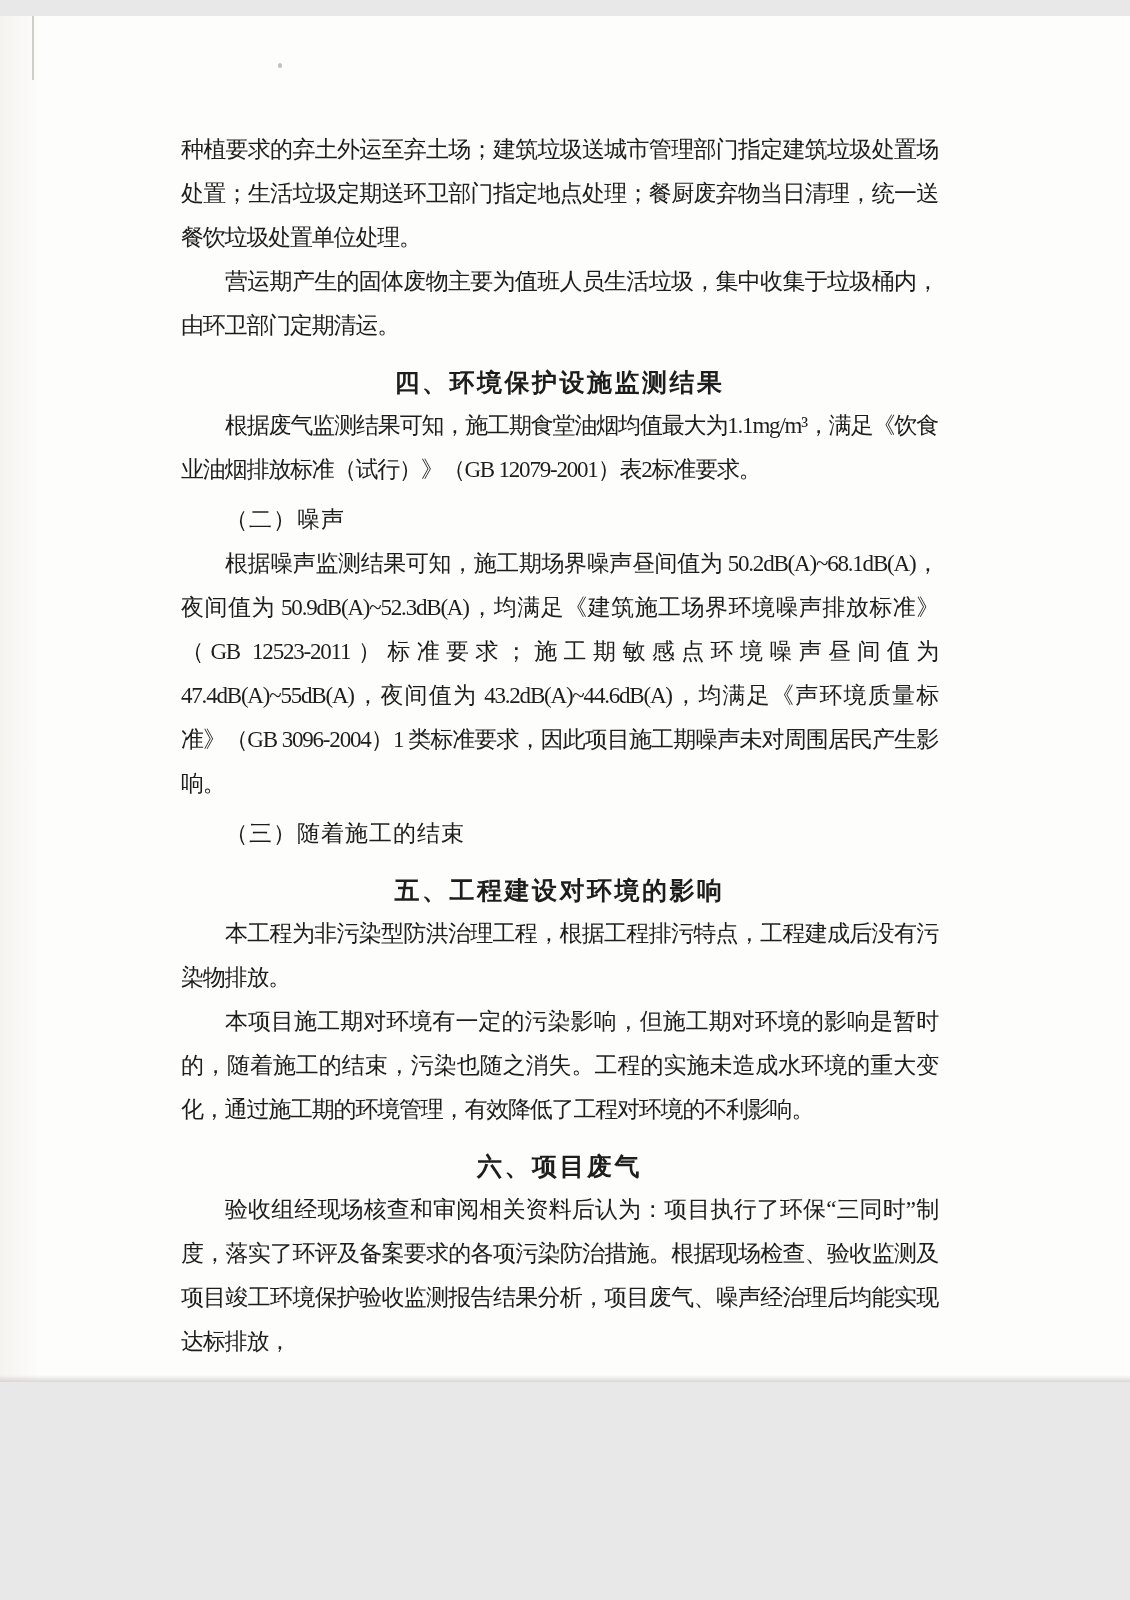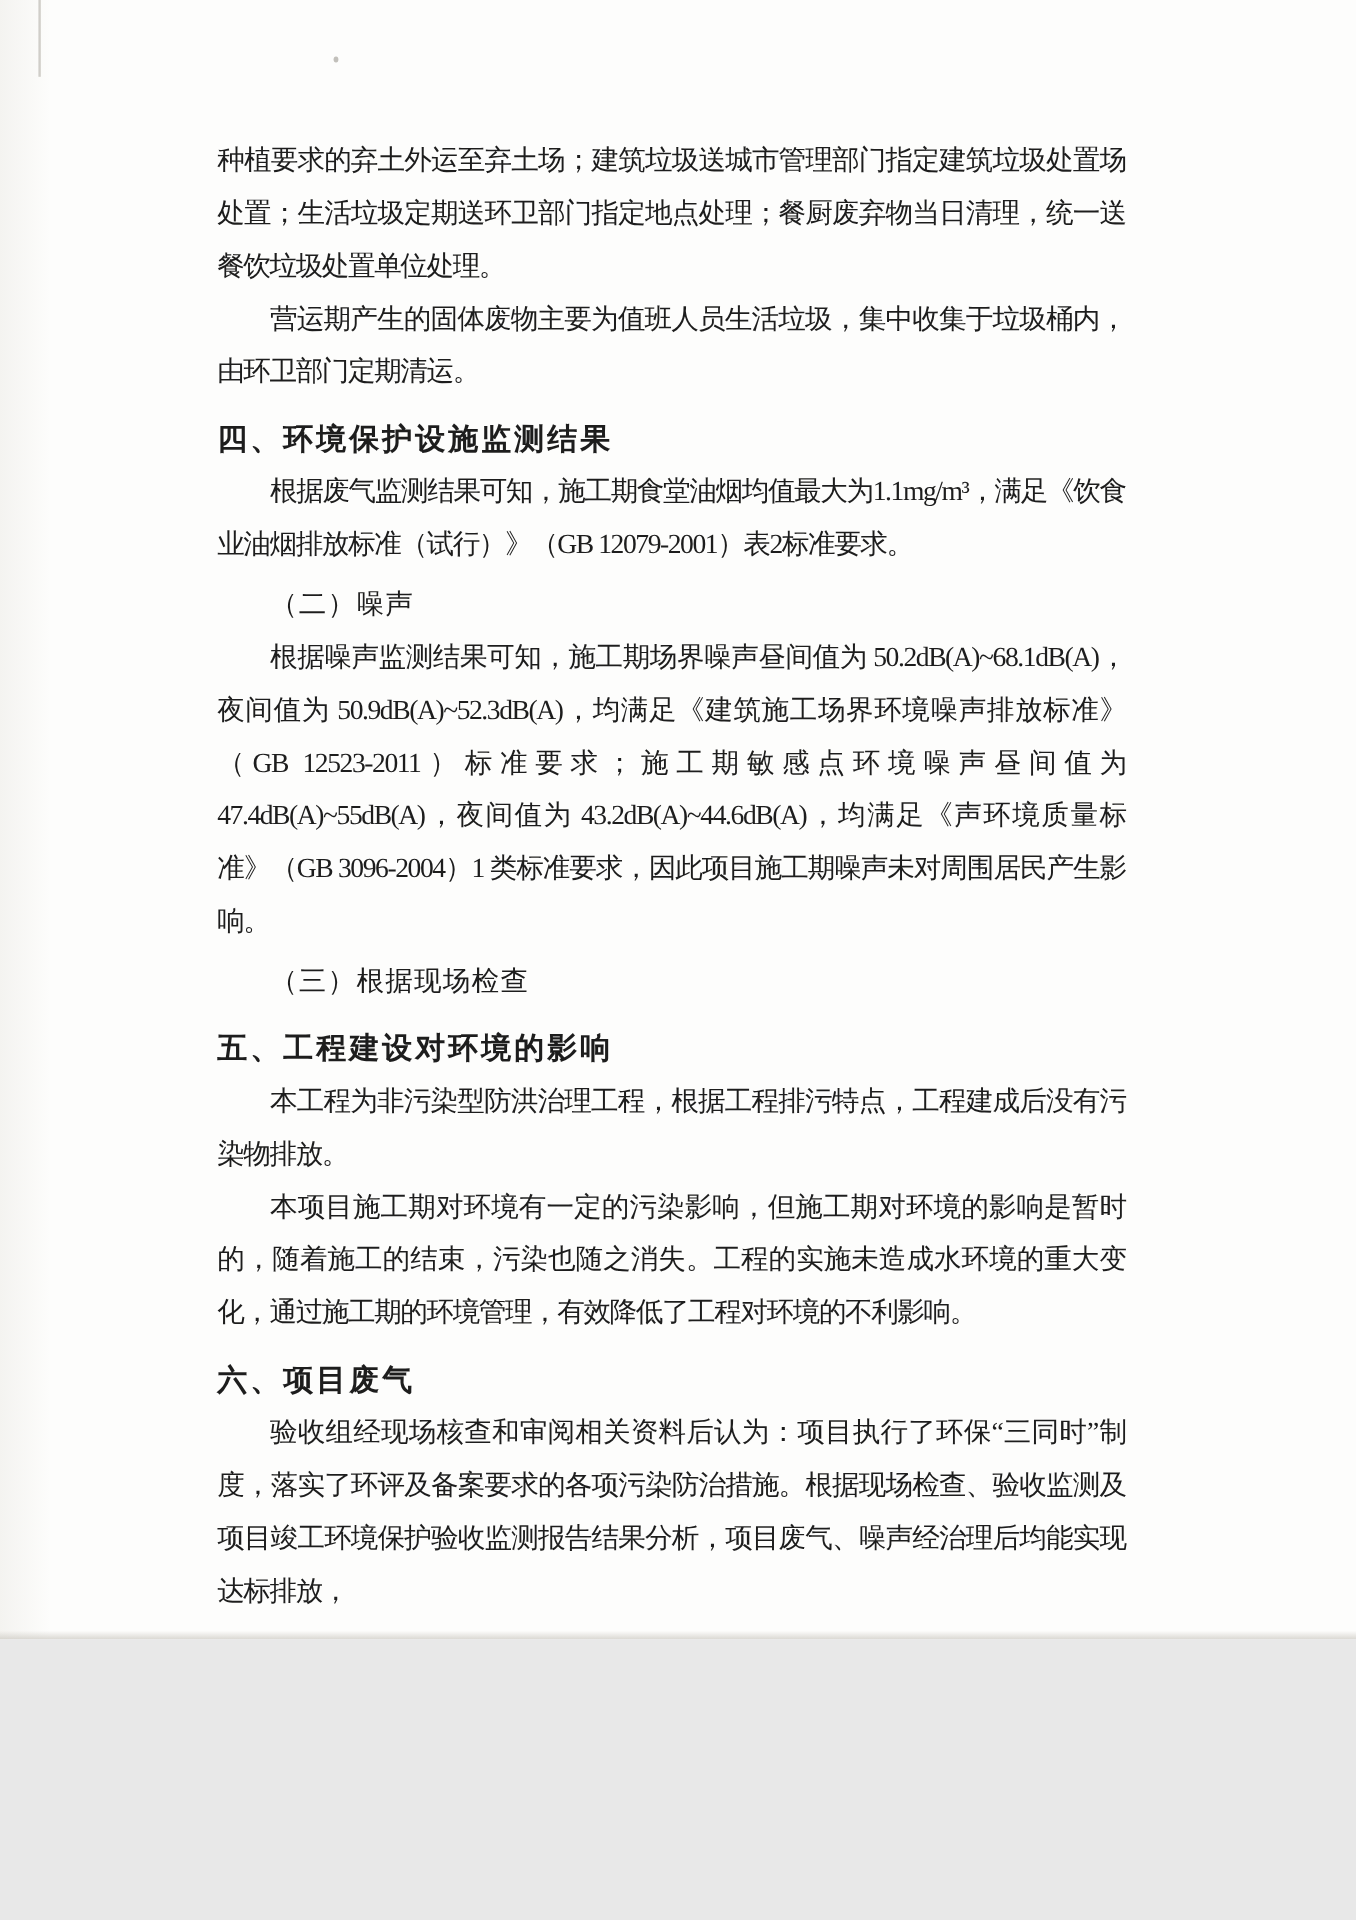--- a/index.html
+++ b/index.html
@@ -1,20 +1,20 @@
 <!DOCTYPE html>
 <html><head>
 <meta charset="utf-8">
 <style>
   html, body { margin: 0; padding: 0; background: #e8e8e8; }
   .page {
     position: relative;
     width: 1130px;
     height: 1366px;
-    margin: 0 auto;
+    margin: 16px auto;
     background: linear-gradient(90deg, #f4f3f0 0px, #fdfdfc 42px, #fdfdfc 100%);
     color: #1d1d1d;
     font-family: "Liberation Serif", "DejaVu Serif", serif;
     overflow: hidden;
   }
   .content {
     position: absolute;
     left: 181px;
     top: 112px;
     width: 757px;
@@ -26,21 +26,21 @@
     text-align: justify;
     color: #1d1d1d;
   }
   .blk.para-indent { text-indent: 44px; }
   .blk.heading {
     font-family: "Liberation Sans", "DejaVu Sans", sans-serif;
     font-weight: bold;
     font-size: 25px;
     letter-spacing: 2.5px;
     margin-top: 12px;
-    text-align: left;
+    text-align: center;
   }
   .blk.sub {
     margin-top: 6px;
     text-indent: 44px;
     letter-spacing: 1px;
     text-align: left;
   }
   .footer-label {
     position: absolute;
     left: 181px;
@@ -98,21 +98,21 @@
   <div class="scan-speck"></div>
   <div class="scan-edge-bottom"></div>
 
   <div class="content">
       <div class="blk para">种植要求的弃土外运至弃土场；建筑垃圾送城市管理部门指定建筑垃圾处置场处置；生活垃圾定期送环卫部门指定地点处理；餐厨废弃物当日清理，统一送餐饮垃圾处置单位处理。</div>
       <div class="blk para-indent">营运期产生的固体废物主要为值班人员生活垃圾，集中收集于垃圾桶内，由环卫部门定期清运。</div>
       <div class="blk heading">四、环境保护设施监测结果</div>
       <div class="blk para-indent">根据废气监测结果可知，施工期食堂油烟均值最大为1.1mg/m³，满足《饮食业油烟排放标准（试行）》（GB 12079-2001）表2标准要求。</div>
       <div class="blk sub">（二）噪声</div>
       <div class="blk para-indent">根据噪声监测结果可知，施工期场界噪声昼间值为 50.2dB(A)~68.1dB(A)，夜间值为 50.9dB(A)~52.3dB(A)，均满足《建筑施工场界环境噪声排放标准》（GB 12523-2011）标准要求；施工期敏感点环境噪声昼间值为 47.4dB(A)~55dB(A)，夜间值为 43.2dB(A)~44.6dB(A)，均满足《声环境质量标准》（GB 3096-2004）1 类标准要求，因此项目施工期噪声未对周围居民产生影响。</div>
-      <div class="blk sub">（三）根据现场检查</div>
+      <div class="blk sub">（三）随着施工的结束</div>
       <div class="blk heading">五、工程建设对环境的影响</div>
       <div class="blk para-indent">本工程为非污染型防洪治理工程，根据工程排污特点，工程建成后没有污染物排放。</div>
       <div class="blk para-indent">本项目施工期对环境有一定的污染影响，但施工期对环境的影响是暂时的，随着施工的结束，污染也随之消失。工程的实施未造成水环境的重大变化，通过施工期的环境管理，有效降低了工程对环境的不利影响。</div>
       <div class="blk heading">六、项目废气</div>
       <div class="blk para-indent">验收组经现场核查和审阅相关资料后认为：项目执行了环保“三同时”制度，落实了环评及备案要求的各项污染防治措施。根据现场检查、验收监测及项目竣工环境保护验收监测报告结果分析，项目废气、噪声经治理后均能实现达标排放，</div>
     </div>
 
   <div class="footer-label">验收组成员:</div>
 
   <div class="page-number">4</div>

